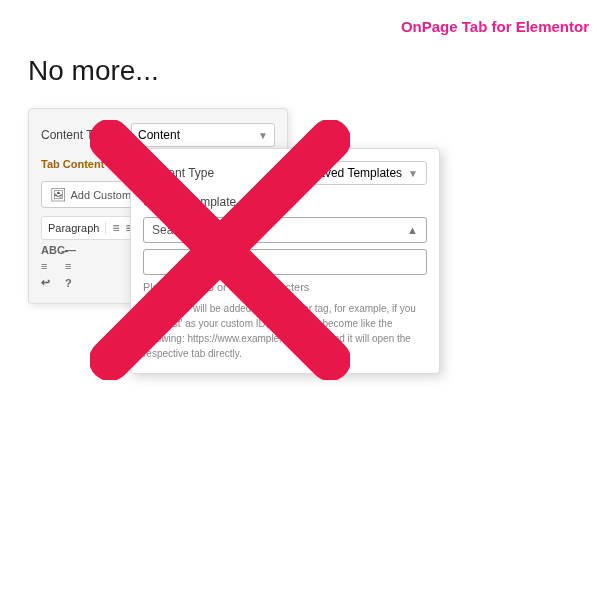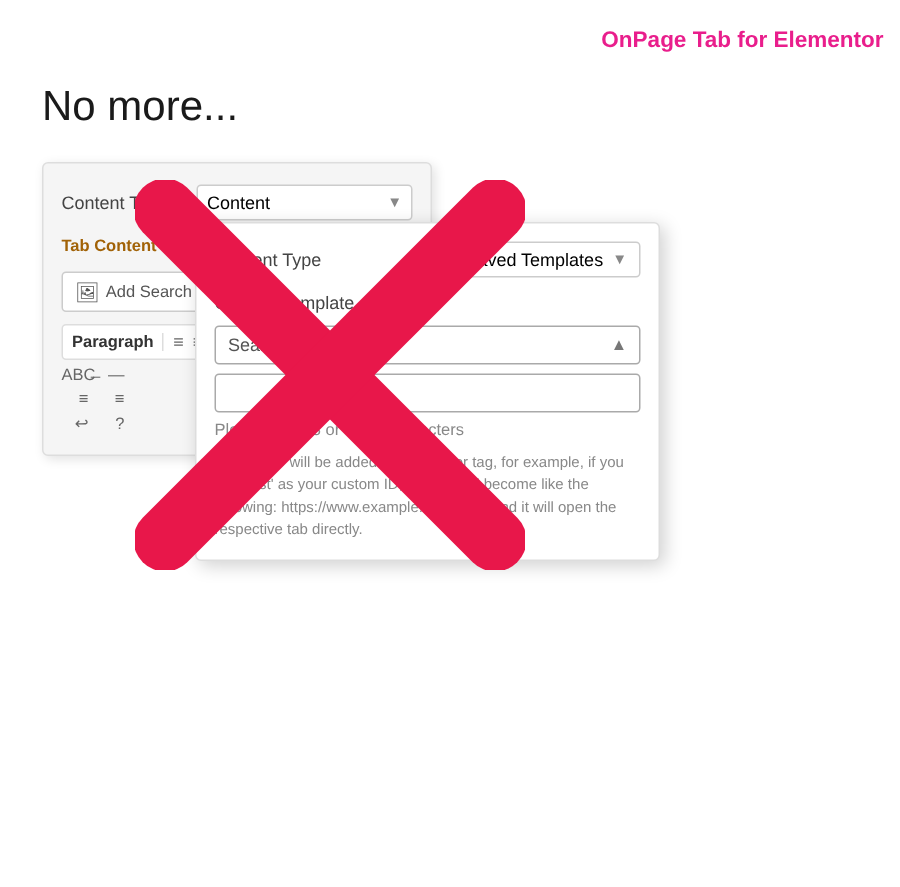--- a/index.html
+++ b/index.html
@@ -116,40 +116,41 @@
       display: flex;
       align-items: center;
       gap: 6px;
       margin-top: 8px;
       font-size: 11px;
       color: #555;
     }
     .para-label {
       font-size: 11px;
       color: #333;
-      font-weight: 700;
+      font-weight: 400;
       border-right: 1px solid #ddd;
       padding-right: 6px;
     }
     .toolbar-icon {
       font-size: 12px;
       color: #666;
     }
 
     .toolbar-row2 {
       display: flex;
       gap: 6px;
       margin-top: 4px;
       align-items: center;
     }
     .small-toolbar-icon {
       font-size: 11px;
       color: #666;
       width: 18px;
-      text-align: right;
+      text-align: left;
+      font-weight: bold;
     }
 
     .toolbar-row3 {
       display: flex;
       gap: 6px;
       margin-top: 4px;
       align-items: center;
     }
 
     .toolbar-row4 {
@@ -268,21 +269,21 @@
   <div class="write-ai-row">
     <div class="write-ai-label">Tab Content</div>
     <div class="write-ai-btn">
       <span class="star">✦</span>
       <span>Write w AI</span>
     </div>
   </div>
   <div class="media-row">
     <div class="btn-media">
       <span class="icon-svg">🖼</span>
-      <span>Add Search</span>
+      <span>Add Custom</span>
     </div>
     <div class="btn-media">
       <span>＋</span>
       <span>Add</span>
     </div>
   </div>
 
   <div class="toolbar-row">
     <span class="para-label">Paragraph</span>
     <span class="toolbar-icon">≡</span>

